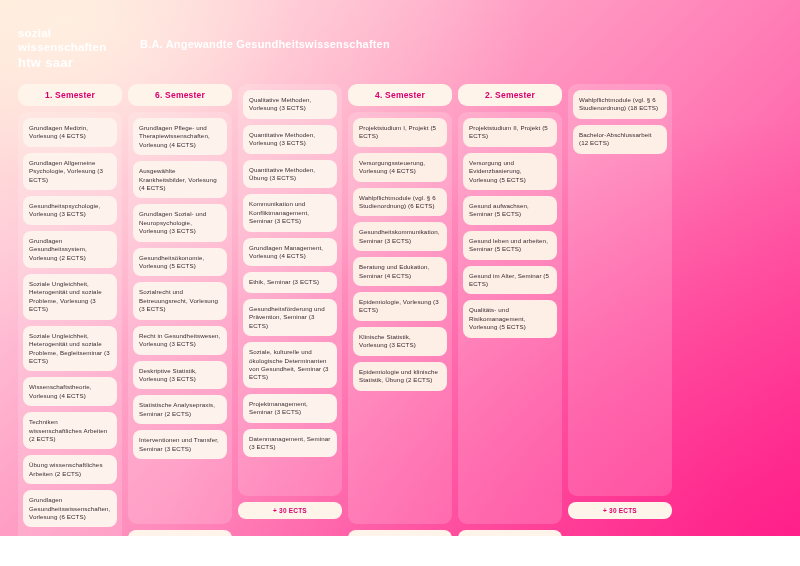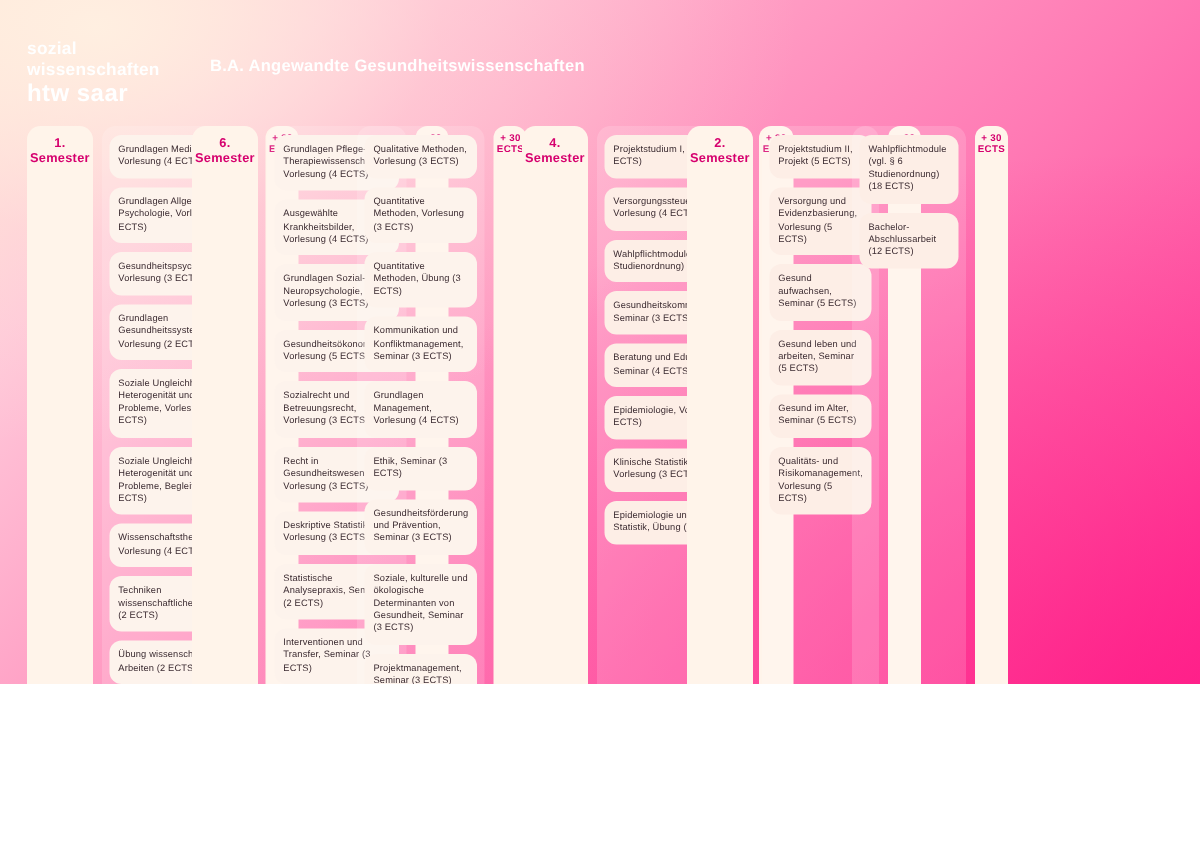--- a/index.html
+++ b/index.html
@@ -9,21 +9,21 @@
   body {
     width: 800px;
     height: 566px;
     overflow: hidden;
     font-family: "Liberation Sans", sans-serif;
     background: #ffffff;
   }
   #page {
     position: relative;
     width: 800px;
-    height: 456px;
+    height: 536px;
     background: linear-gradient(135deg, #ffe9d9 0%, #ffc9da 18%, #ff9ec4 40%, #ff79b4 62%, #ff4fa0 85%, #ff2d92 100%);
     overflow: hidden;
   }
   #page::before {
     content: "";
     position: absolute;
     inset: 0;
     background: radial-gradient(ellipse at 8% 4%, rgba(255,240,225,0.95) 0%, rgba(255,225,215,0.35) 22%, rgba(255,180,205,0.0) 45%),
                 radial-gradient(ellipse at 95% 100%, rgba(255,20,130,0.55) 0%, rgba(255,60,150,0.0) 55%);
     pointer-events: none;
@@ -33,21 +33,21 @@
     left: 18px;
     top: 26px;
     color: #ffffff;
     font-weight: bold;
     font-size: 11.5px;
     line-height: 14px;
     letter-spacing: 0.2px;
     z-index: 5;
   }
   .logo .sub {
-    font-size: 16px;
+    font-size: 13px;
     margin-top: 2px;
     letter-spacing: 0.3px;
   }
   .doc-title {
     position: absolute;
     left: 140px;
     top: 38px;
     color: #ffffff;
     font-weight: bold;
     font-size: 11px;
@@ -59,21 +59,21 @@
     left: 18px;
     top: 84px;
     width: 764px;
     display: flex;
     gap: 6px;
     z-index: 4;
   }
   .col {
     width: 104px;
     display: flex;
-    flex-direction: row;
+    flex-direction: column;
     gap: 6px;
   }
   .sem-head {
     background: #fff4ea;
     color: #d6006e;
     font-weight: bold;
     font-size: 8.5px;
     text-align: center;
     padding: 6px 2px;
     border-radius: 9px;

